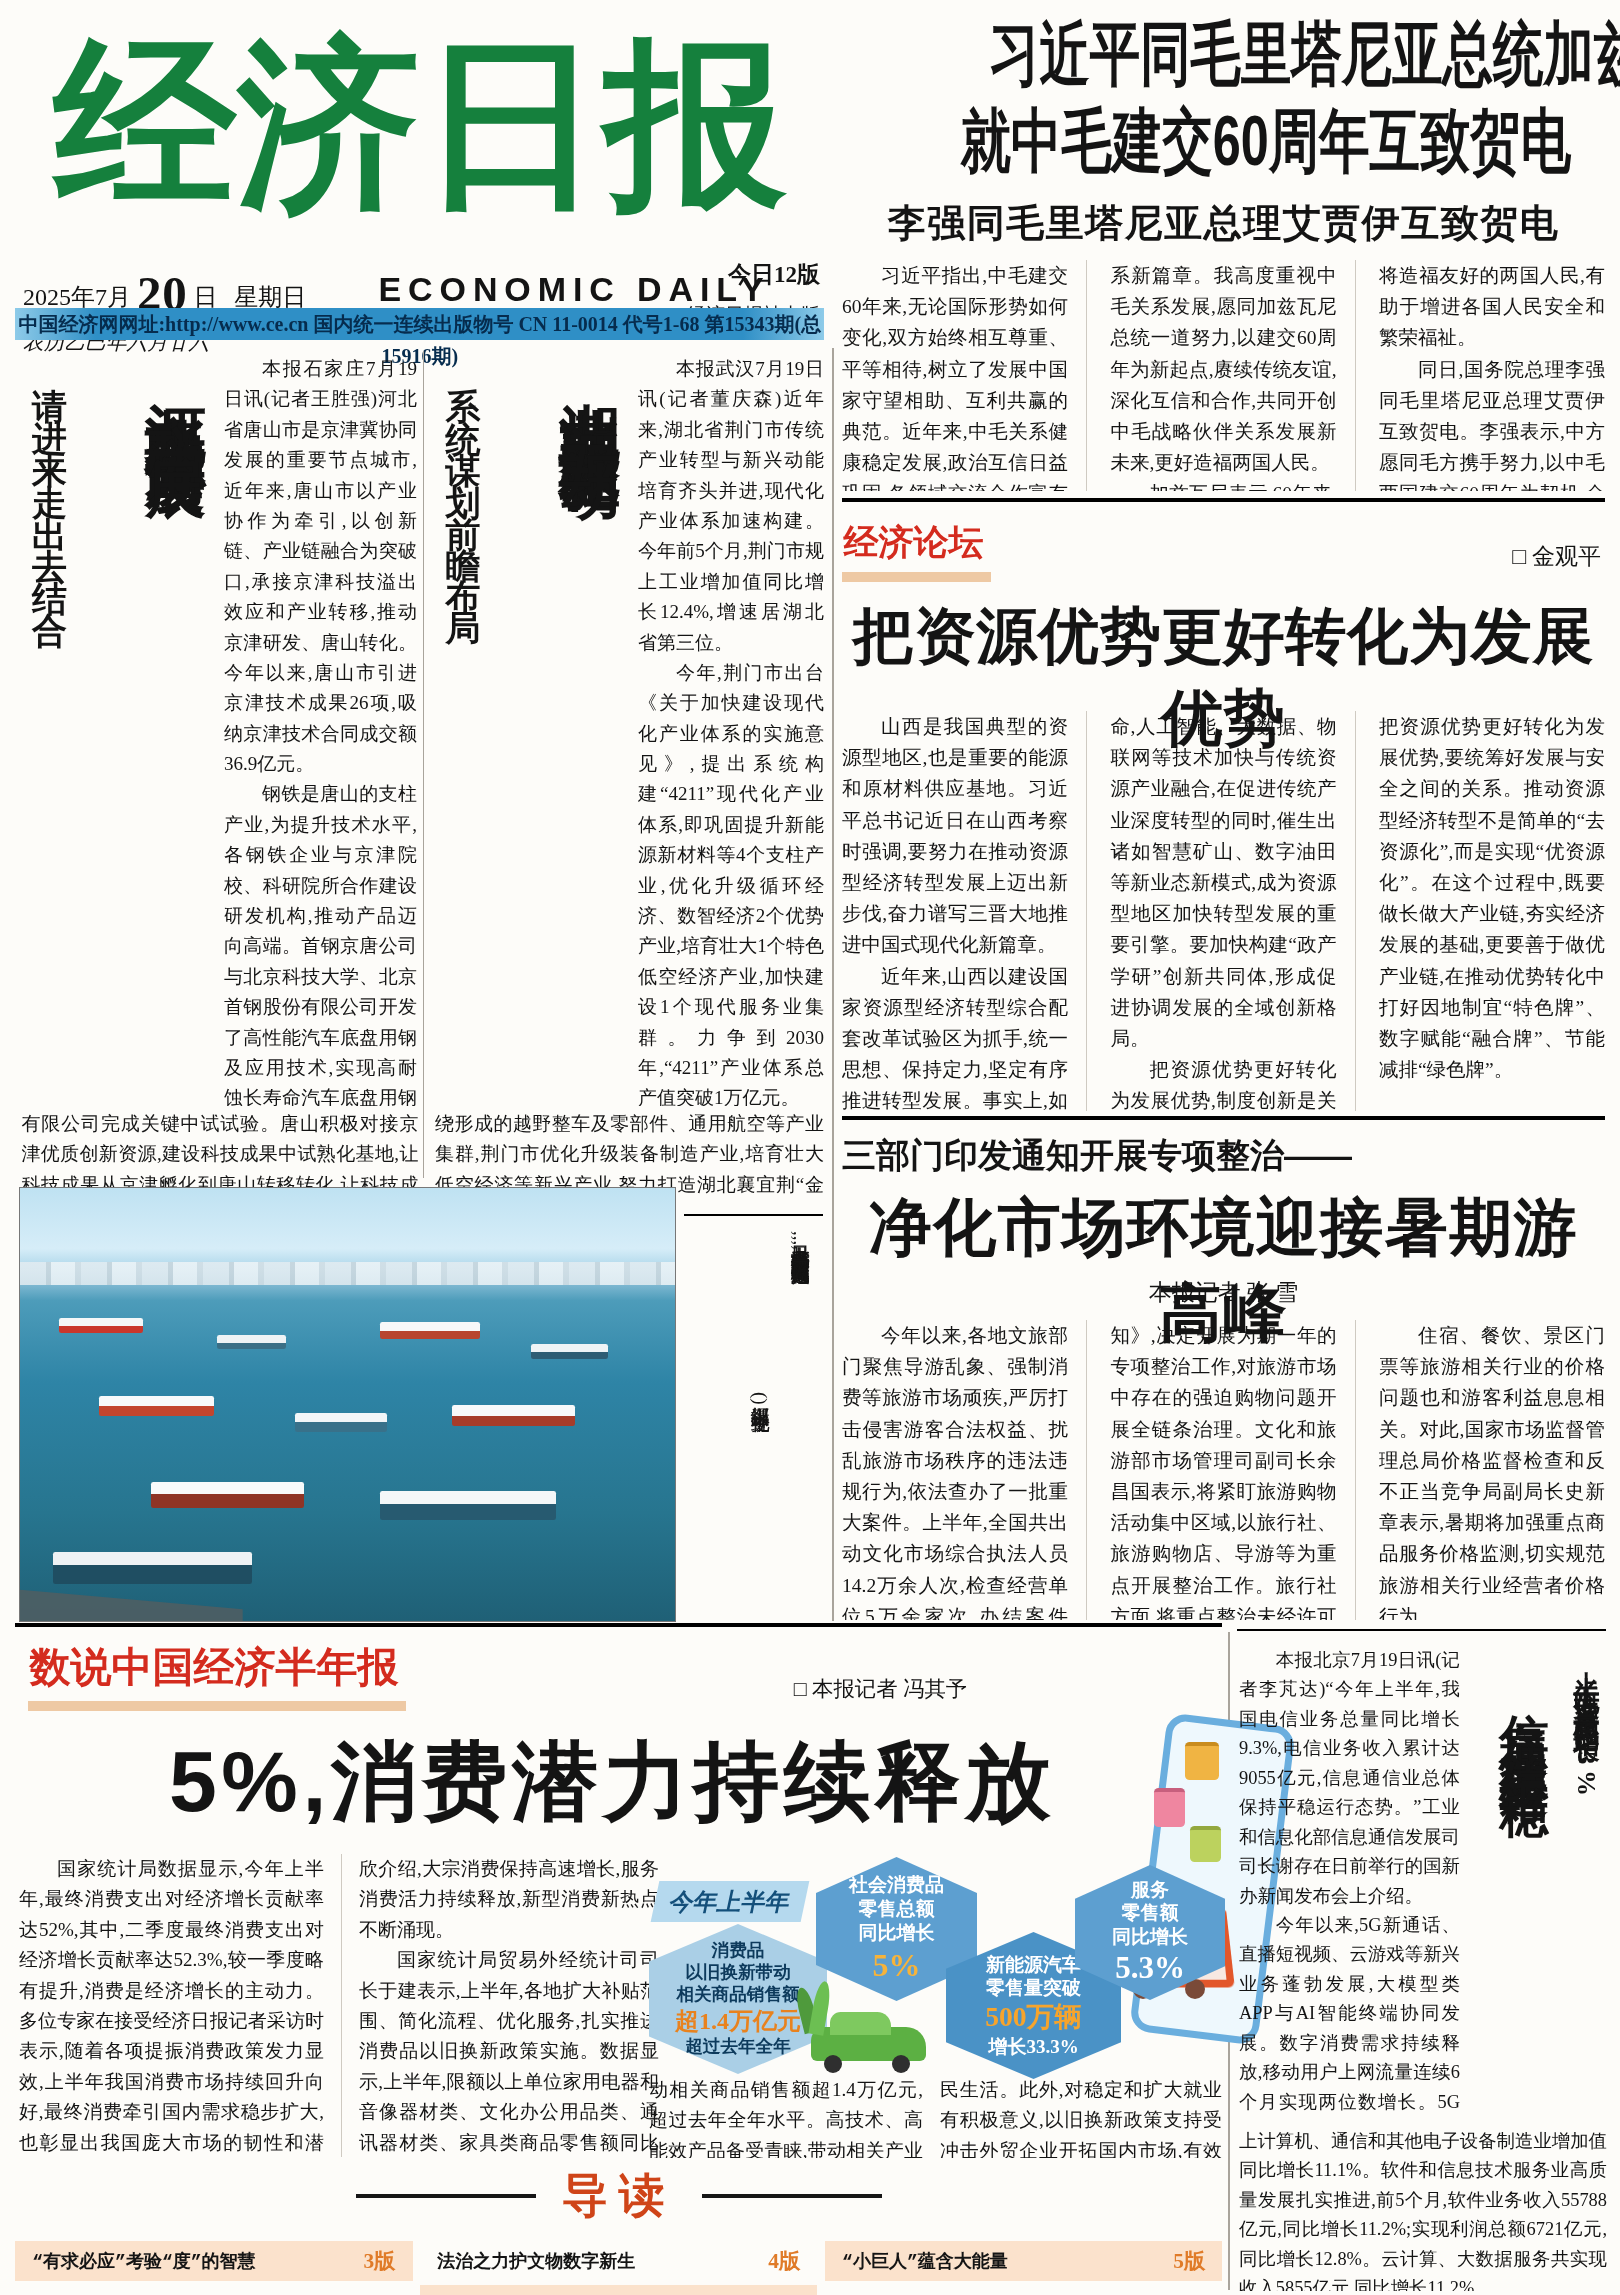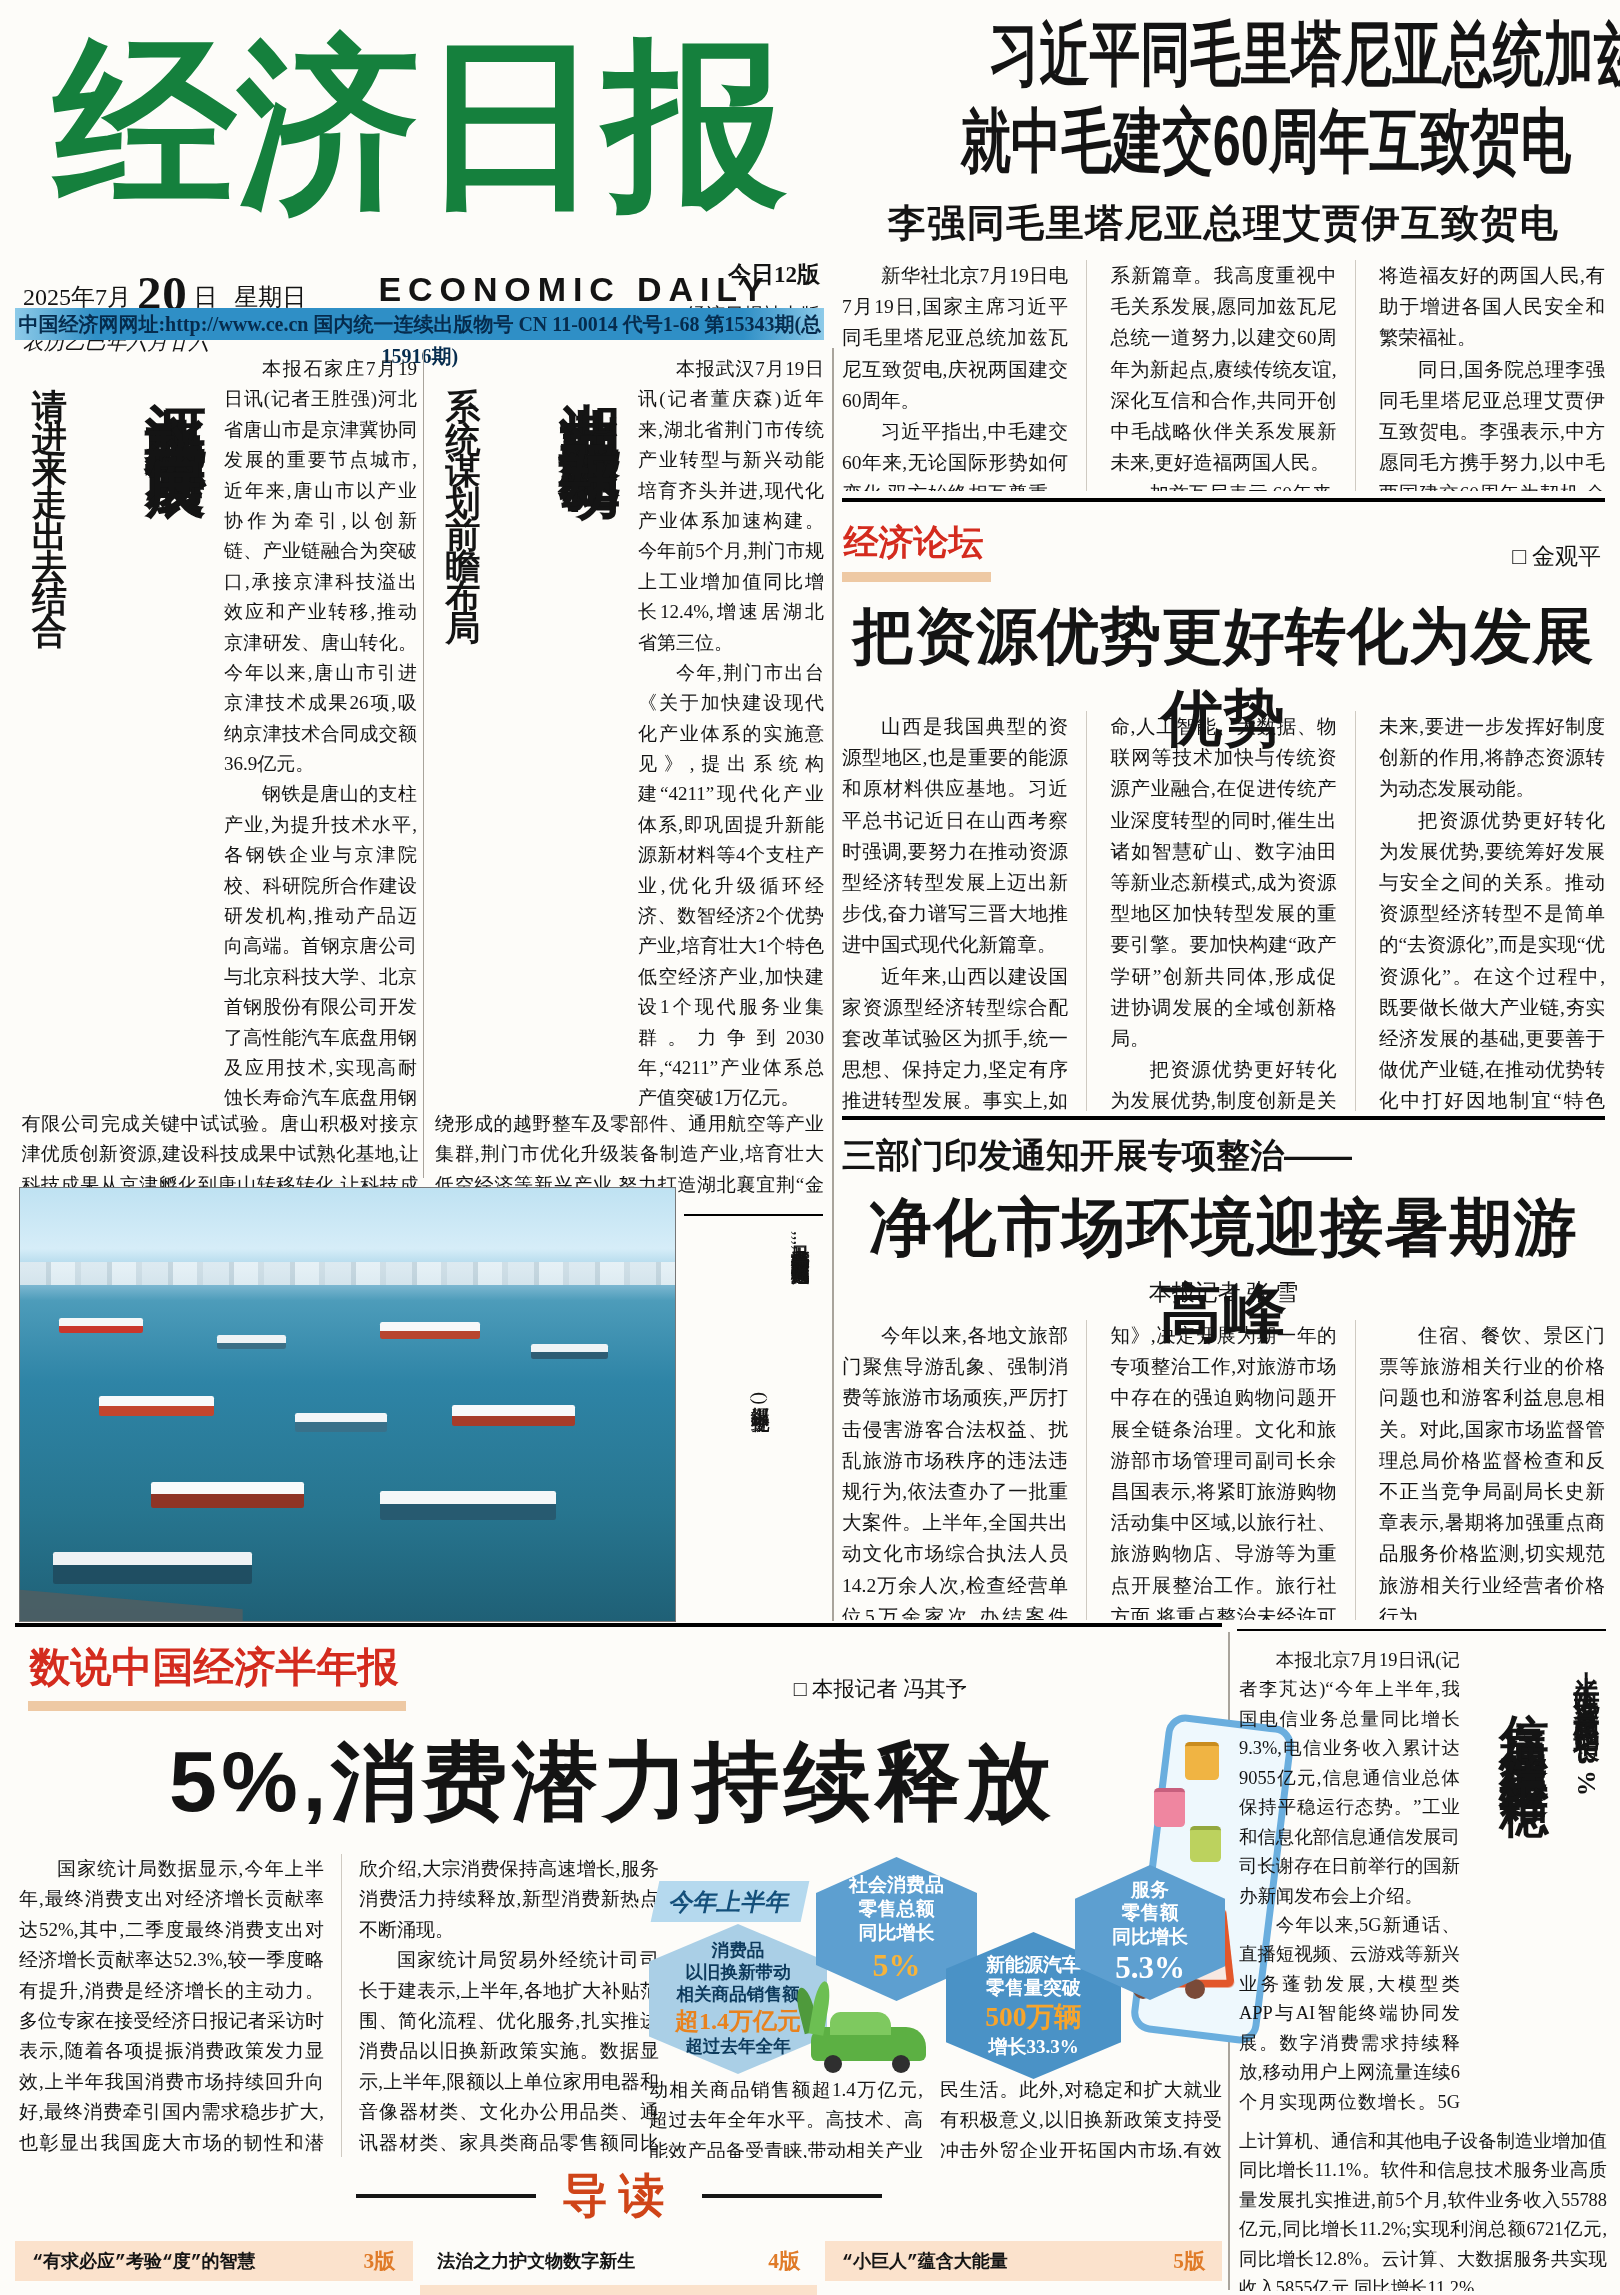--- a/index.html
+++ b/index.html
@@ -75,21 +75,20 @@
   <div class="abs sans center" style="left:842px;top:10.7px;width:763px;height:86px;font-size:70px;line-height:86px;">
     <span class="cond">习近平同毛里塔尼亚总统加兹瓦尼</span>
   </div>
   <div class="abs sans center" style="left:842px;top:98px;width:763px;height:86px;font-size:70px;line-height:86px;">
     <span class="cond">就中毛建交60周年互致贺电</span>
   </div>
   <div class="abs center" style="left:842px;top:198px;width:763px;font-size:38px;font-weight:900;letter-spacing:1.5px;">李强同毛里塔尼亚总理艾贾伊互致贺电</div>
 
   <div class="abs cols" style="left:842px;top:260px;width:763px;height:231px;font-size:19.5px;overflow:hidden;">
     <div class="col bt">
-        <p>新华社北京7月19日电  7月19日,国家主席习近平同毛里塔尼亚总统加兹瓦尼互致贺电,庆祝两国建交60周年。</p>
         <p>习近平指出,中毛建交60年来,无论国际形势如何变化,双方始终相互尊重、平等相待,树立了发展中国家守望相助、互利共赢的典范。近年来,中毛关系健康稳定发展,政治互信日益巩固,各领域交流合作富有成效。去年中非合作论坛北京峰会期间,我同加兹瓦尼总统会见并达成重要共识,共同宣布将中毛关系提升为战略伙伴关系,开启了两国关</p>
       </div>
     <div class="col bt noindent">
         <p>系新篇章。我高度重视中毛关系发展,愿同加兹瓦尼总统一道努力,以建交60周年为新起点,赓续传统友谊,深化互信和合作,共同开创中毛战略伙伴关系发展新未来,更好造福两国人民。</p>
         <p>加兹瓦尼表示,60年来,毛里塔尼亚和中国建立了牢固的友谊,在各层级密切合作,在国际场合相互支持。2024年9月中非合作论坛北京峰会期间,我同习近平主席共同宣布将堪称典范的毛中关系提升至战略伙伴关系水平。这是两国关系深入发展最真实的写照,</p>
       </div>
     <div class="col bt noindent">
         <p>将造福友好的两国人民,有助于增进各国人民安全和繁荣福祉。</p>
         <p>同日,国务院总理李强同毛里塔尼亚总理艾贾伊互致贺电。李强表示,中方愿同毛方携手努力,以中毛两国建交60周年为契机,全力落实习近平主席同加兹瓦尼总统达成的重要共识,不断丰富中毛战略伙伴关系内涵。</p>
       </div>
@@ -106,21 +105,20 @@
   <div class="abs cols" style="left:842px;top:711px;width:763px;height:400px;font-size:19.5px;overflow:hidden;">
     <div class="col bt">
         <p>山西是我国典型的资源型地区,也是重要的能源和原材料供应基地。习近平总书记近日在山西考察时强调,要努力在推动资源型经济转型发展上迈出新步伐,奋力谱写三晋大地推进中国式现代化新篇章。</p>
         <p>近年来,山西以建设国家资源型经济转型综合配套改革试验区为抓手,统一思想、保持定力,坚定有序推进转型发展。事实上,如何加快推动经济转型发展、形成产业多元支撑的发展格局,是资源型地区发展面临的共性问题,亟需在路径选择、产业升级等方面实现破题。</p>
       </div>
     <div class="col bt noindent">
         <p>命,人工智能、大数据、物联网等技术加快与传统资源产业融合,在促进传统产业深度转型的同时,催生出诸如智慧矿山、数字油田等新业态新模式,成为资源型地区加快转型发展的重要引擎。要加快构建“政产学研”创新共同体,形成促进协调发展的全域创新格局。</p>
         <p>把资源优势更好转化为发展优势,制度创新是关键。资源型地区在发展过程中容易陷入“资源开发—经济波动—生态恶化”的恶性循环,用好制度创新,优化产业政策、产权机制及生态保护制度等,有助于打破“资源诅咒”,为可持续发展注入动能。近年来,福建开展的生态产品价值核算、甘肃推行的矿产资源“探采治”一体化监管、长江经济带建立的生态补偿机制等一系列制度创新与实践,为破解资源利用与可持续性发展间的矛盾提供了有益样本。</p>
       </div>
     <div class="col bt noindent">
-        <p>未来,要进一步发挥好制度创新的作用,将静态资源转为动态发展动能。</p>
         <p>把资源优势更好转化为发展优势,要统筹好发展与安全之间的关系。推动资源型经济转型不是简单的“去资源化”,而是实现“优资源化”。在这个过程中,既要做长做大产业链,夯实经济发展的基础,更要善于做优产业链,在推动优势转化中打好因地制宜“特色牌”、数字赋能“融合牌”、节能减排“绿色牌”。</p>
       </div>
   </div>
 
   <div class="abs hrule" style="left:842px;top:1116px;width:763px;height:3.8px;"></div>
 
   <div class="abs sans" style="left:842px;top:1133px;font-size:34px;font-weight:bold;">三部门印发通知开展专项整治——</div>
   <div class="abs sans center" style="left:842px;top:1185px;width:763px;font-size:63px;font-weight:900;letter-spacing:1.5px;">净化市场环境迎接暑期游高峰</div>
   <div class="abs center" style="left:842px;top:1277px;width:763px;font-size:23px;">本报记者  张  雪</div>
 

